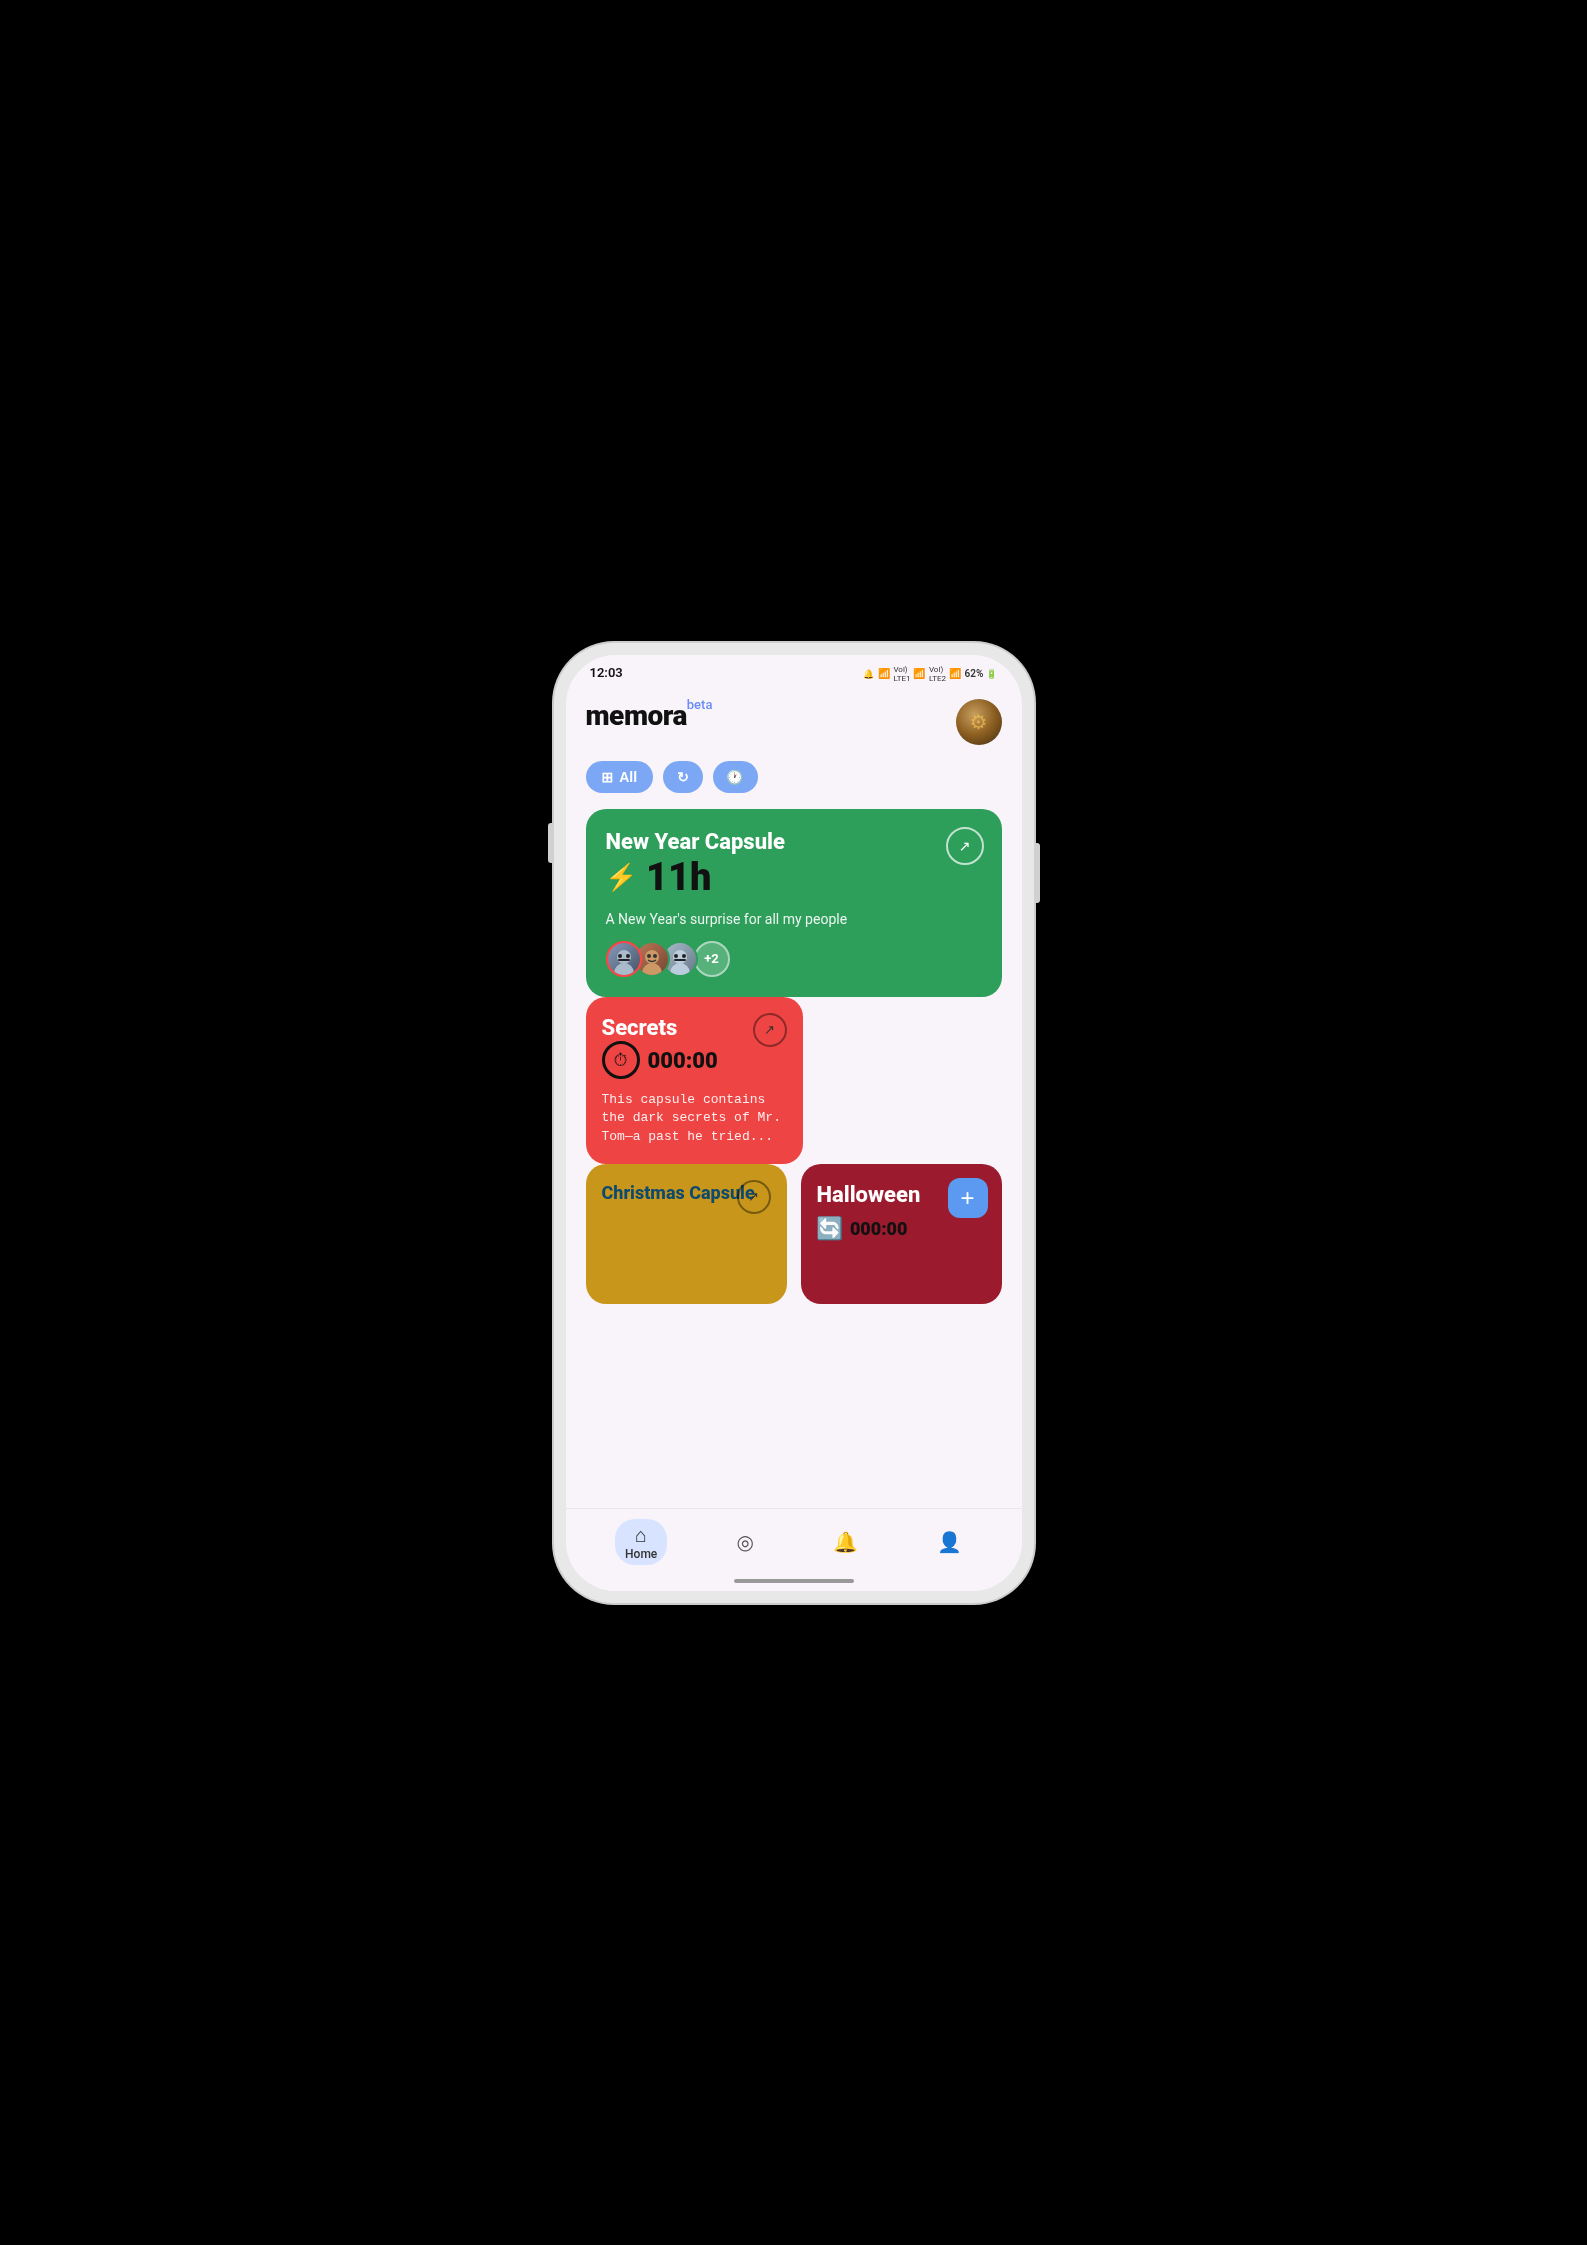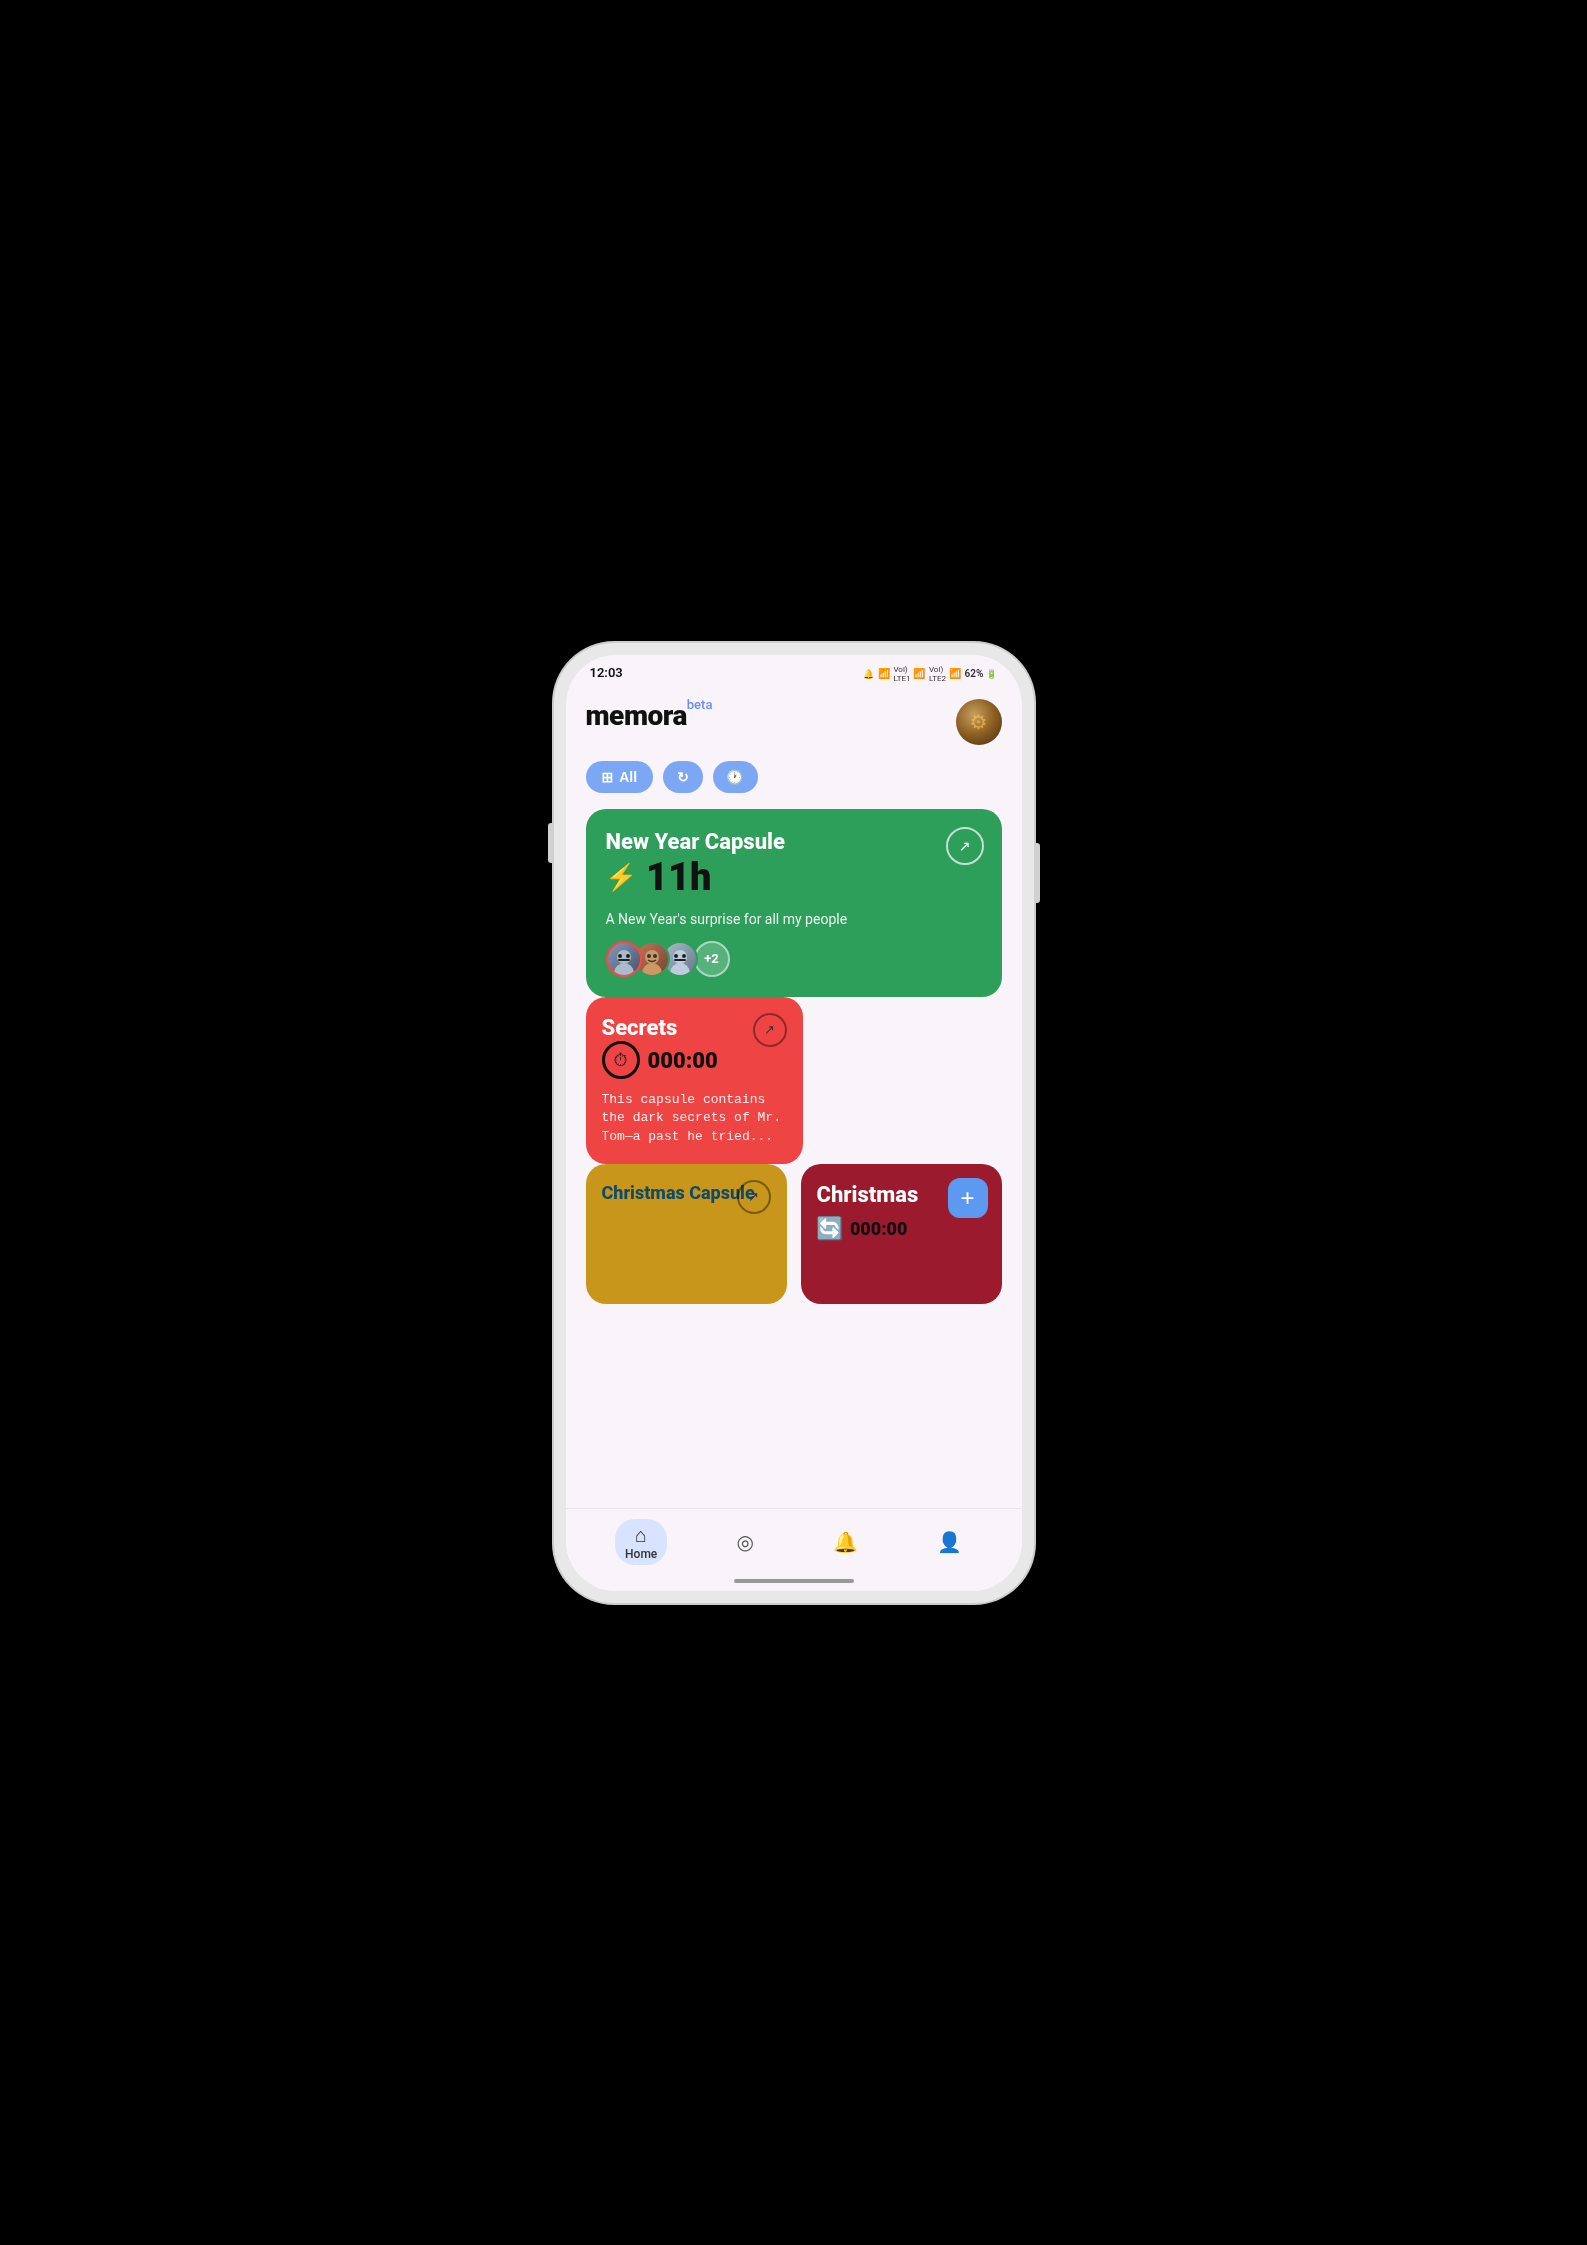--- a/index.html
+++ b/index.html
@@ -512,21 +512,21 @@
         <div class="card-row">
 
           <div class="card-half card-yellow">
             <span class="card-title-dark">Christmas Capsule</span>
             <button class="card-external-btn-dark">
               <span style="font-size:13px;">↗</span>
             </button>
           </div>
 
           <div class="card-half card-crimson">
-            <span class="card-title">Christmas</span>
+            <span class="card-title">Halloween</span>
             <button class="add-btn">
               <span>+</span>
             </button>
             <div class="halloween-timer">
               <span class="halloween-timer-icon">🔄</span>
               <span style="font-size:18px;font-weight:900;color:#111;">000:00</span>
             </div>
           </div>
         </div>
 

